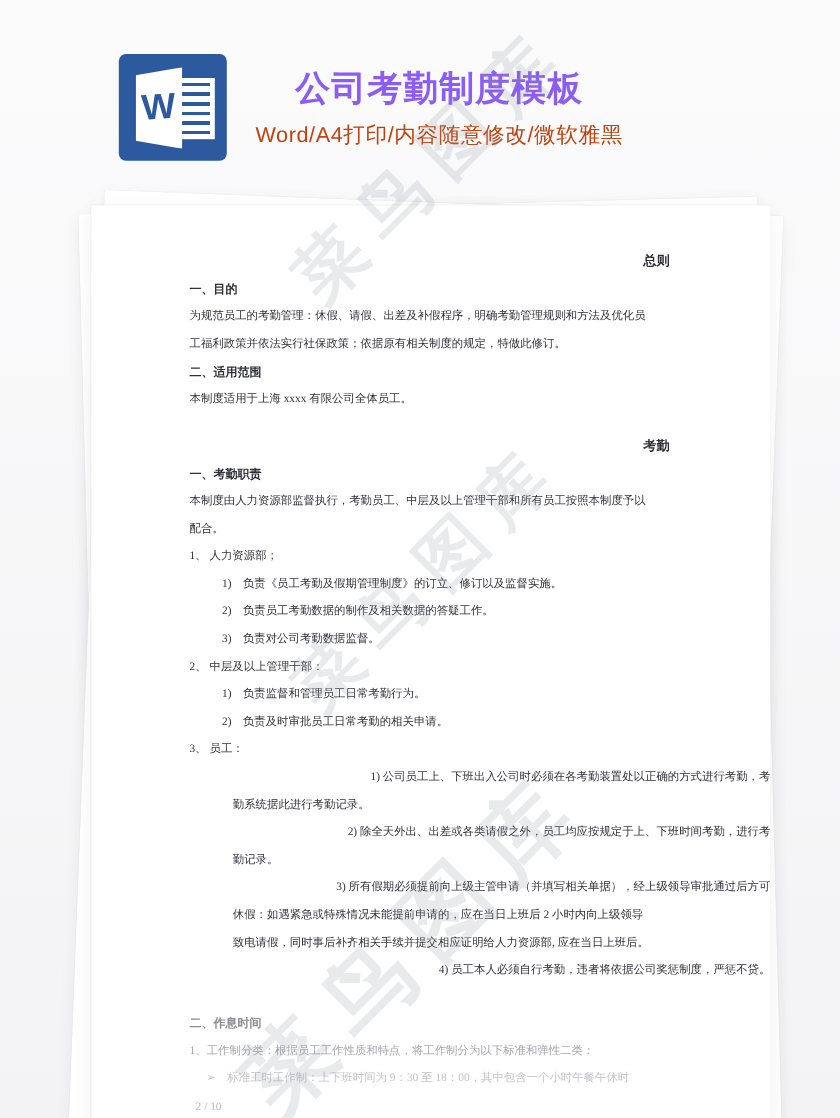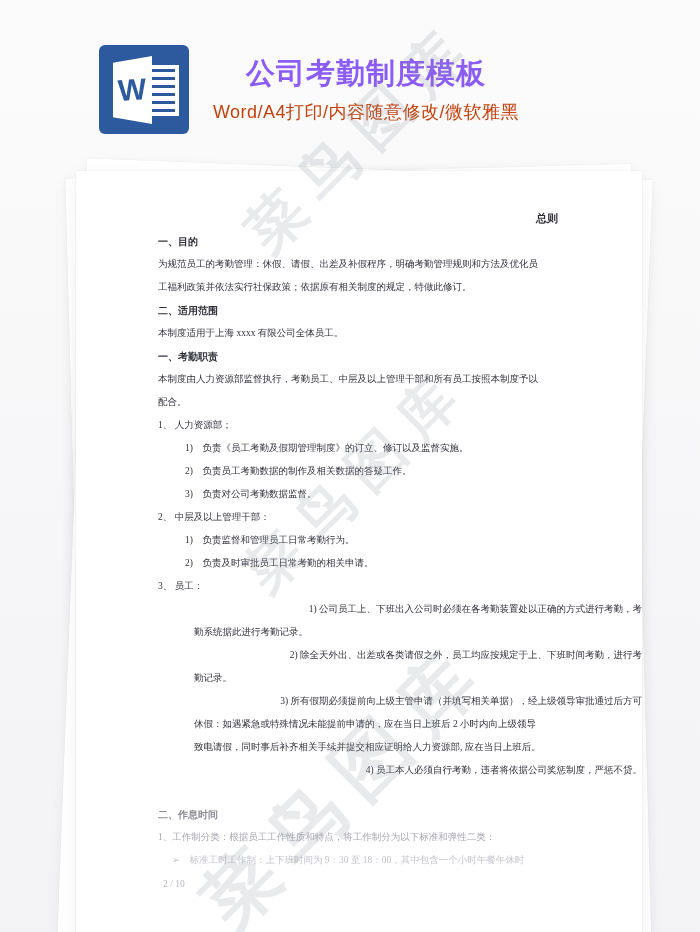--- a/index.html
+++ b/index.html
@@ -81,20 +81,21 @@
   <div class="sheet sheet-b1"></div>
   <div class="sheet sheet-b2"></div>
 
   <div class="page">
     <div class="ln t-c">总则</div>
     <div class="ln t-h">一、目的</div>
     <div class="ln">为规范员工的考勤管理：休假、请假、出差及补假程序，明确考勤管理规则和方法及优化员</div>
     <div class="ln">工福利政策并依法实行社保政策；依据原有相关制度的规定，特做此修订。</div>
     <div class="ln t-h">二、适用范围</div>
     <div class="ln">本制度适用于上海 xxxx 有限公司全体员工。</div>
+    <div class="ln t-c gap1">考勤</div>
     <div class="ln t-h">一、考勤职责</div>
     <div class="ln">本制度由人力资源部监督执行，考勤员工、中层及以上管理干部和所有员工按照本制度予以</div>
     <div class="ln">配合。</div>
     <div class="ln">1、 人力资源部；</div>
     <div class="ln t-l2">1)　负责《员工考勤及假期管理制度》的订立、修订以及监督实施。</div>
     <div class="ln t-l2">2)　负责员工考勤数据的制作及相关数据的答疑工作。</div>
     <div class="ln t-l2">3)　负责对公司考勤数据监督。</div>
     <div class="ln">2、 中层及以上管理干部：</div>
     <div class="ln t-l2">1)　负责监督和管理员工日常考勤行为。</div>
     <div class="ln t-l2">2)　负责及时审批员工日常考勤的相关申请。</div>

